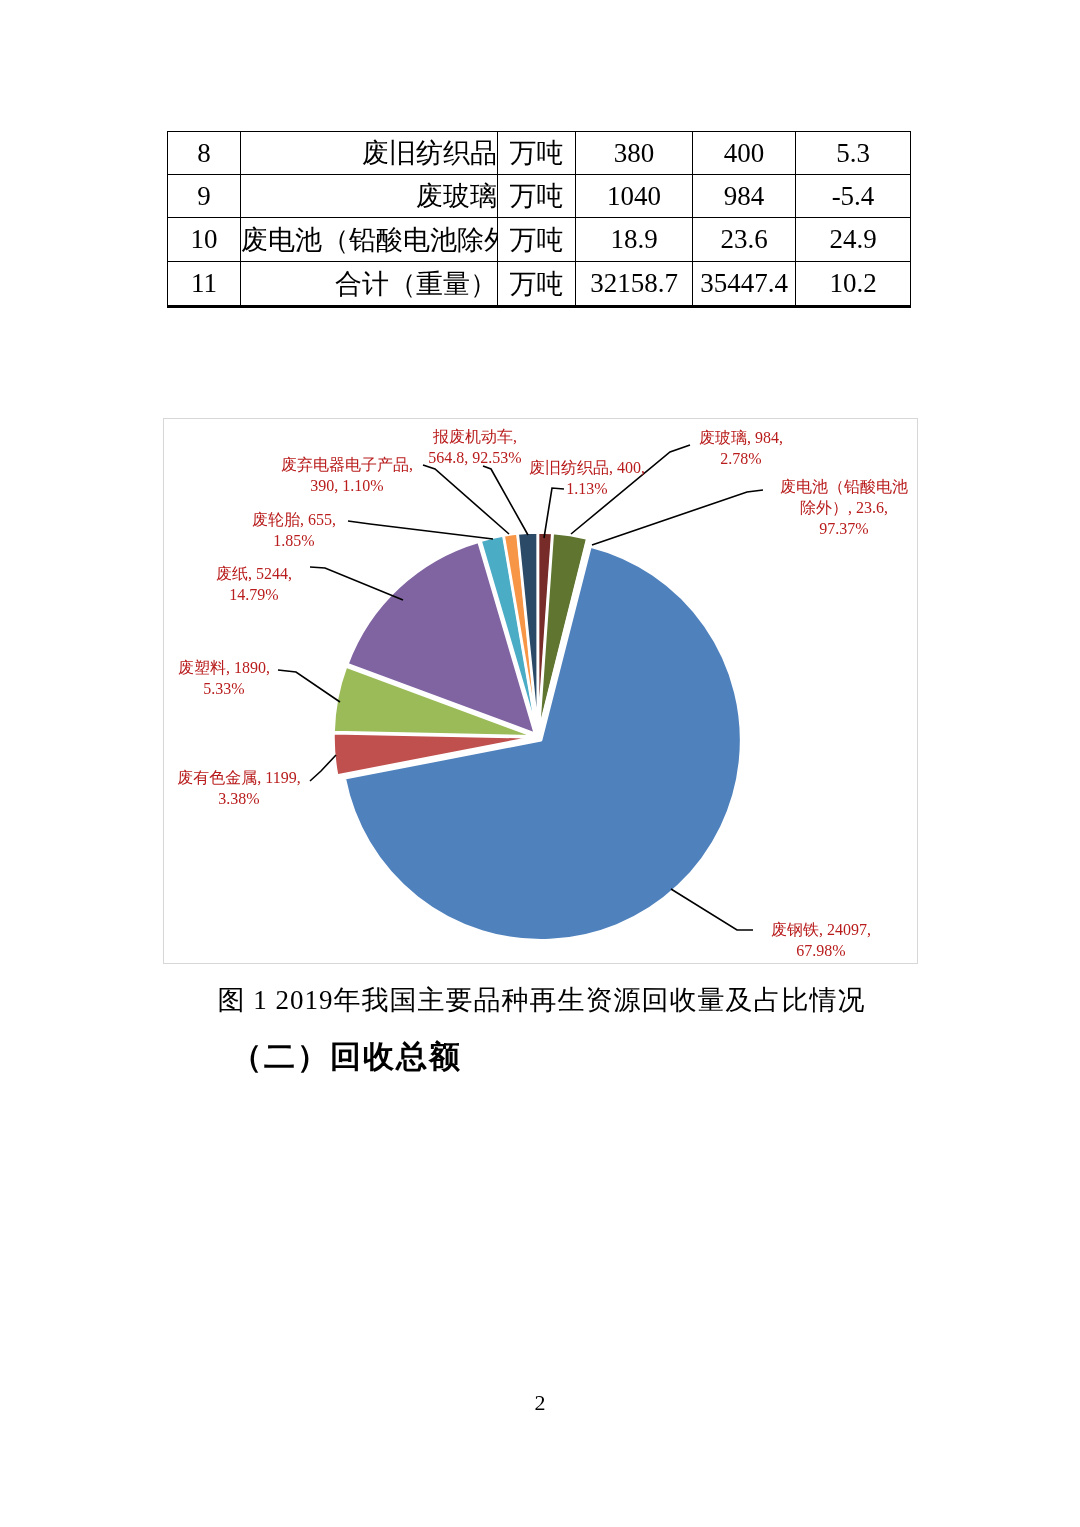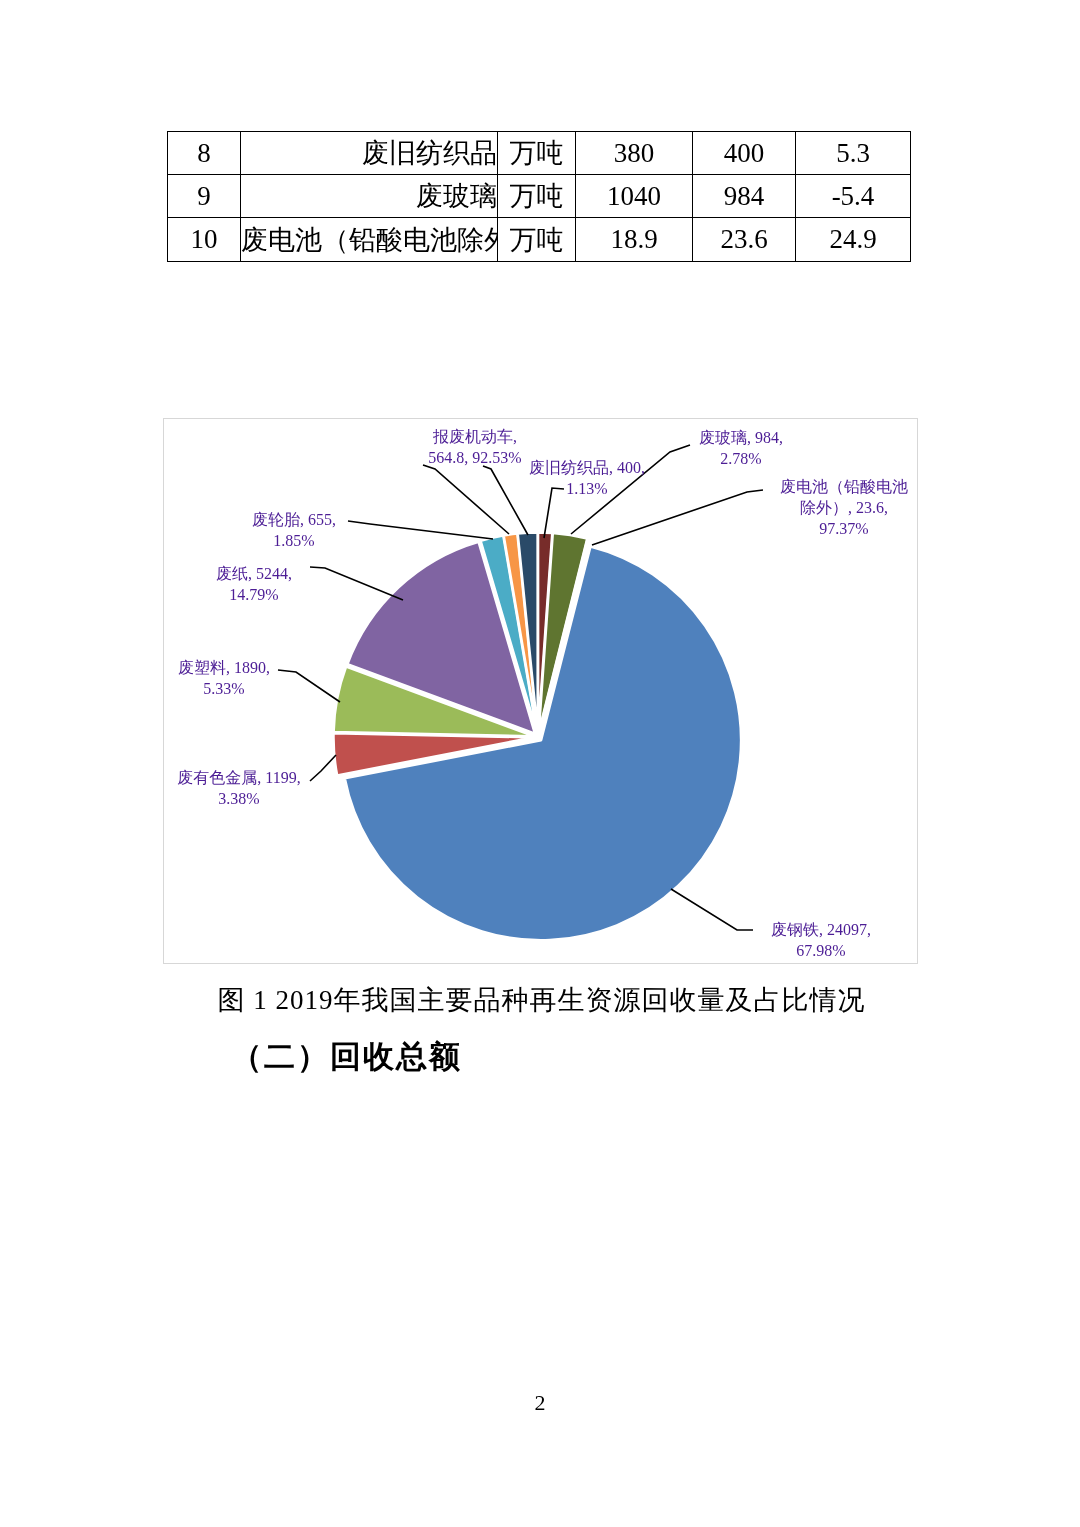--- a/index.html
+++ b/index.html
@@ -24,21 +24,21 @@
   table.datatable td.item { text-align:right; }
 
   
   .chart-box {
     position:absolute; left:163px; top:418px; width:753px; height:544px;
     border:1px solid #d7d7d7; background:#fff;
   }
   .chart-box svg { position:absolute; left:0; top:0; }
   .pie-label {
     position:absolute; font-size:16px; line-height:21px; text-align:center;
-    white-space:nowrap; color:#4c1d95;
+    white-space:nowrap; color:#b91c1c;
   }
 
   .caption {
     position:absolute; left:167px; top:982px; width:749px;
     text-align:center; font-size:27px; letter-spacing:1px; white-space:nowrap;
   }
   .heading {
     position:absolute; left:231px; top:1036px;
     font-size:31px; font-weight:bold; letter-spacing:2px; white-space:nowrap;
   }
@@ -87,20 +87,28 @@
       <td>-5.4</td>
     </tr>
     <tr class="r10">
       <td>10</td>
       <td class="item" colspan="2">废电池（铅酸电池除外）</td>
       <td>万吨</td>
       <td>18.9</td>
       <td>23.6</td>
       <td>24.9</td>
     </tr>
+    <tr class="last">
+      <td>11</td>
+      <td class="item" colspan="2">合计（重量）</td>
+      <td>万吨</td>
+      <td>32158.7</td>
+      <td>35447.4</td>
+      <td>10.2</td>
+    </tr>
   </tbody>
     </table>
 
   <div class="chart-box" id="chart-box">
       <svg width="753" height="544" viewBox="0 0 753 544">
         <path d="M377.09,321.27 L426.49,127.47 A200,200 0 1 1 180.74,359.34 Z" fill="#4F81BD" stroke="#ffffff" stroke-width="2.5" stroke-linejoin="round"></path>
         <path d="M369.52,318.38 L173.17,356.45 A200,200 0 0 1 169.56,314.21 Z" fill="#C0504D" stroke="#ffffff" stroke-width="2.5" stroke-linejoin="round"></path>
         <path d="M369.58,317.16 L169.62,312.98 A200,200 0 0 1 182.10,247.50 Z" fill="#9BBB59" stroke="#ffffff" stroke-width="2.5" stroke-linejoin="round"></path>
         <path d="M370.93,314.71 L183.46,245.05 A200,200 0 0 1 314.56,122.82 Z" fill="#8064A2" stroke="#ffffff" stroke-width="2.5" stroke-linejoin="round"></path>
         <path d="M372.98,313.62 L316.61,121.73 A200,200 0 0 1 339.25,116.48 Z" fill="#4BACC6" stroke="#ffffff" stroke-width="2.5" stroke-linejoin="round"></path>
@@ -133,20 +141,24 @@
         <div>5.33%</div>
       </div>
       <div class="pie-label" style="left: 38px; top: 144px; width: 104px;">
         <div>废纸, 5244,</div>
         <div>14.79%</div>
       </div>
       <div class="pie-label" style="left: 77px; top: 90px; width: 106px;">
         <div>废轮胎, 655,</div>
         <div>1.85%</div>
       </div>
+      <div class="pie-label" style="left: 103px; top: 35px; width: 160px;">
+        <div>废弃电器电子产品,</div>
+        <div>390, 1.10%</div>
+      </div>
       <div class="pie-label" style="left: 228px; top: 7px; width: 166px;">
         <div>报废机动车,</div>
         <div>564.8, 92.53%</div>
       </div>
       <div class="pie-label" style="left: 357px; top: 38px; width: 132px;">
         <div>废旧纺织品, 400,</div>
         <div>1.13%</div>
       </div>
       <div class="pie-label" style="left: 524px; top: 8px; width: 106px;">
         <div>废玻璃, 984,</div>

